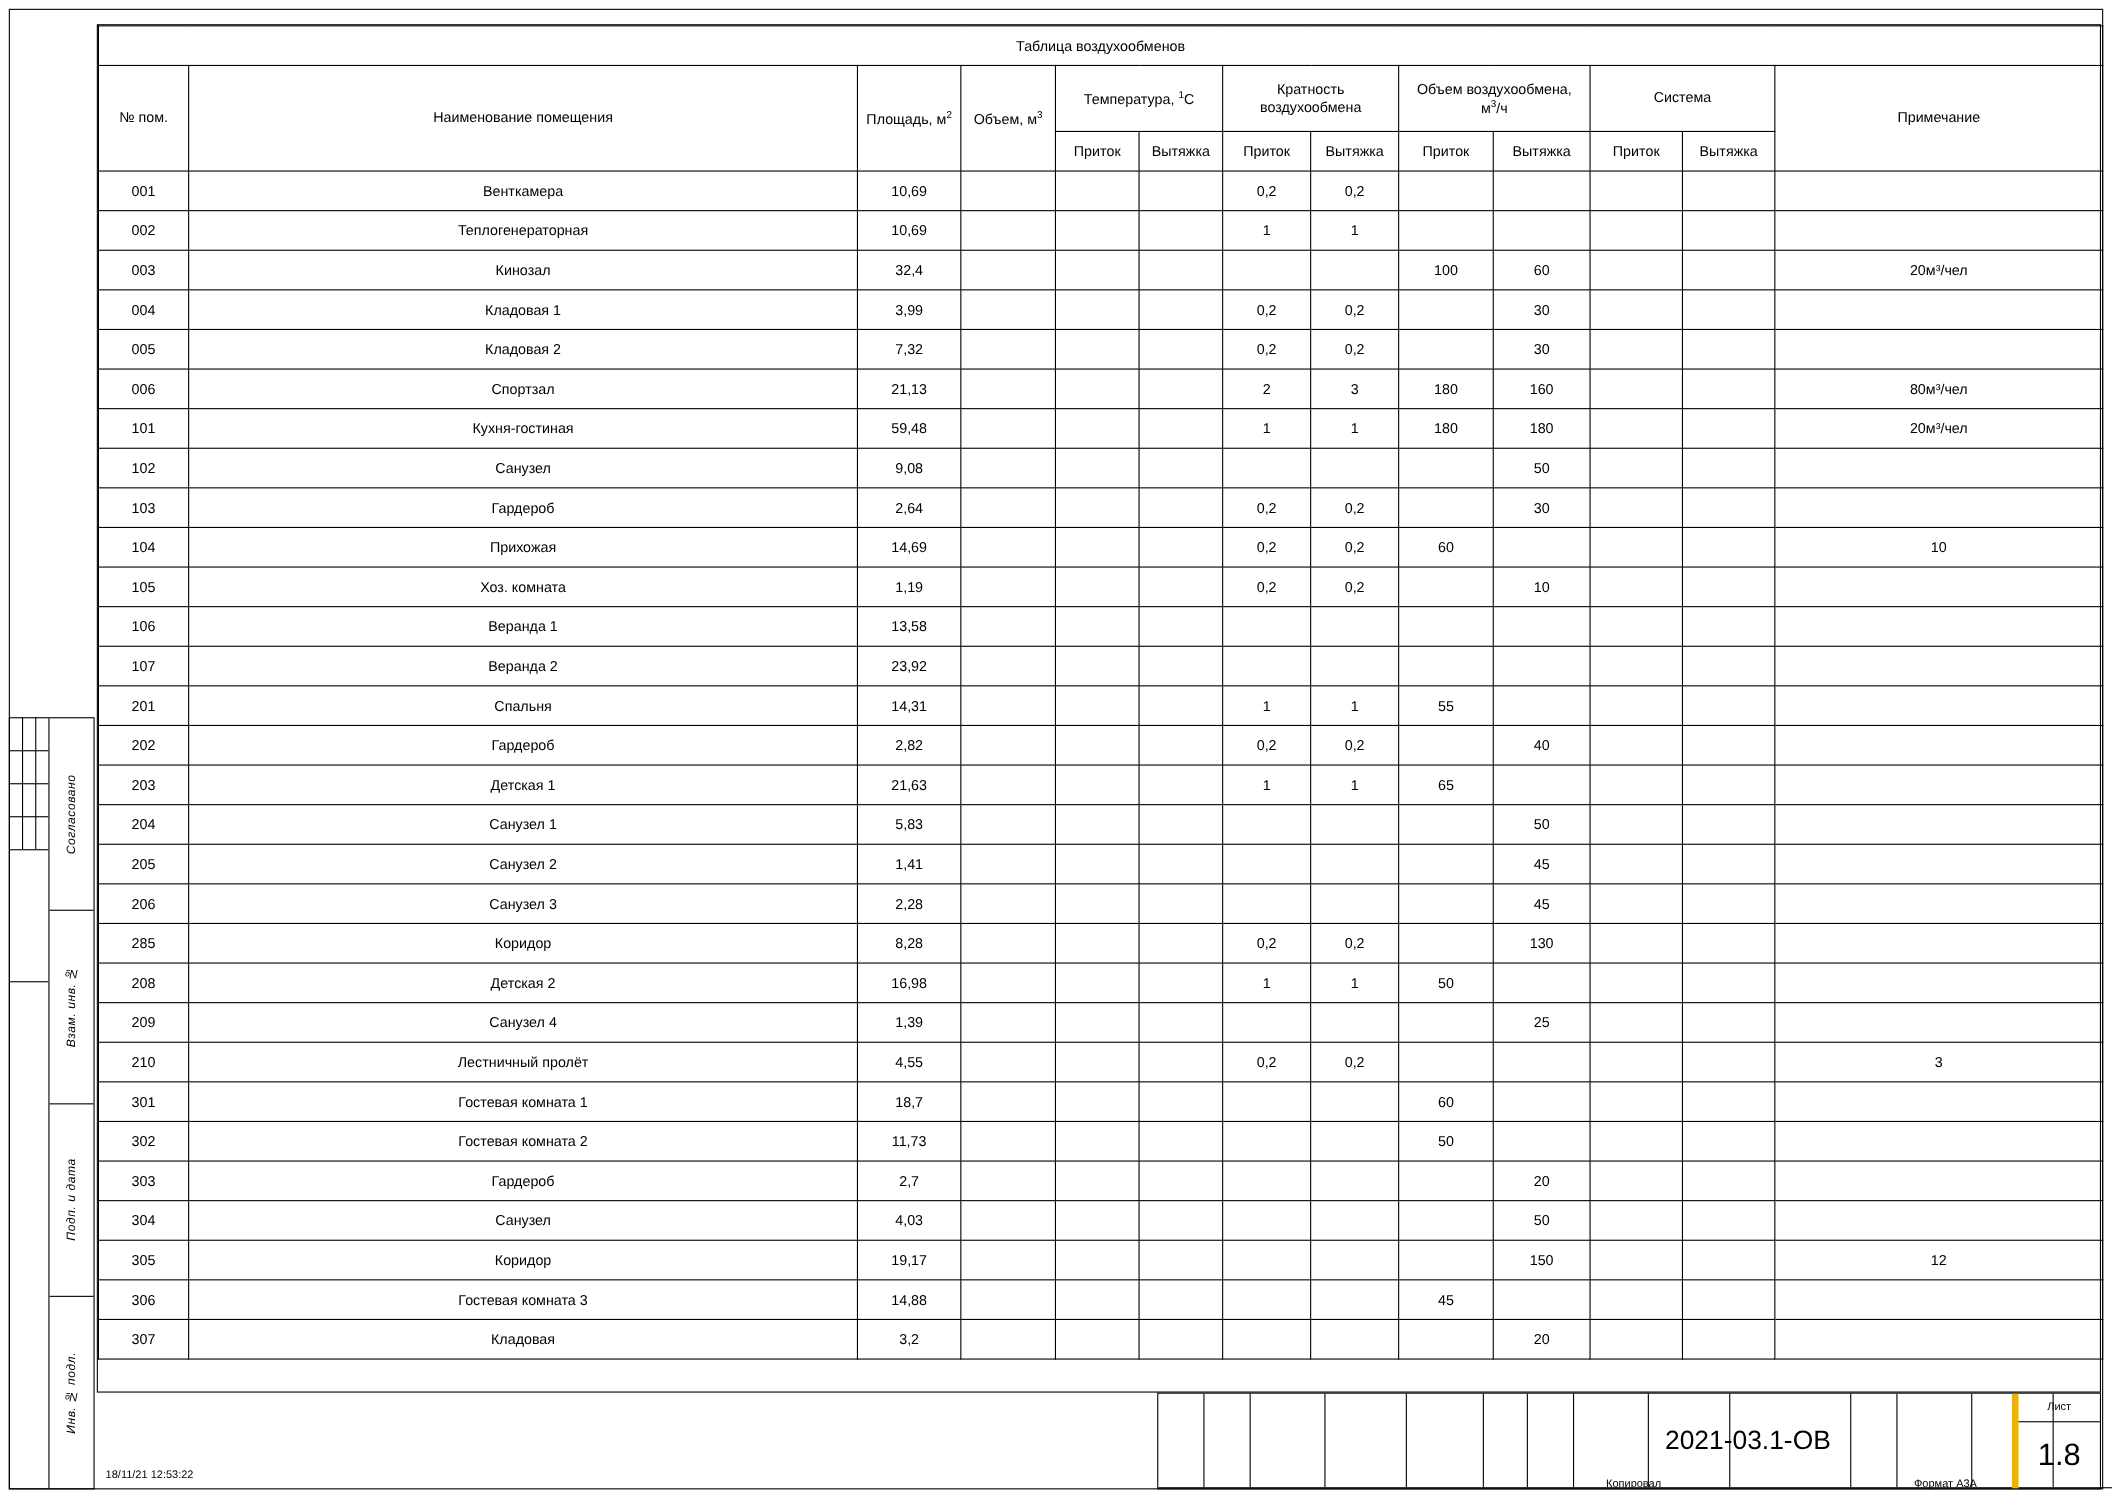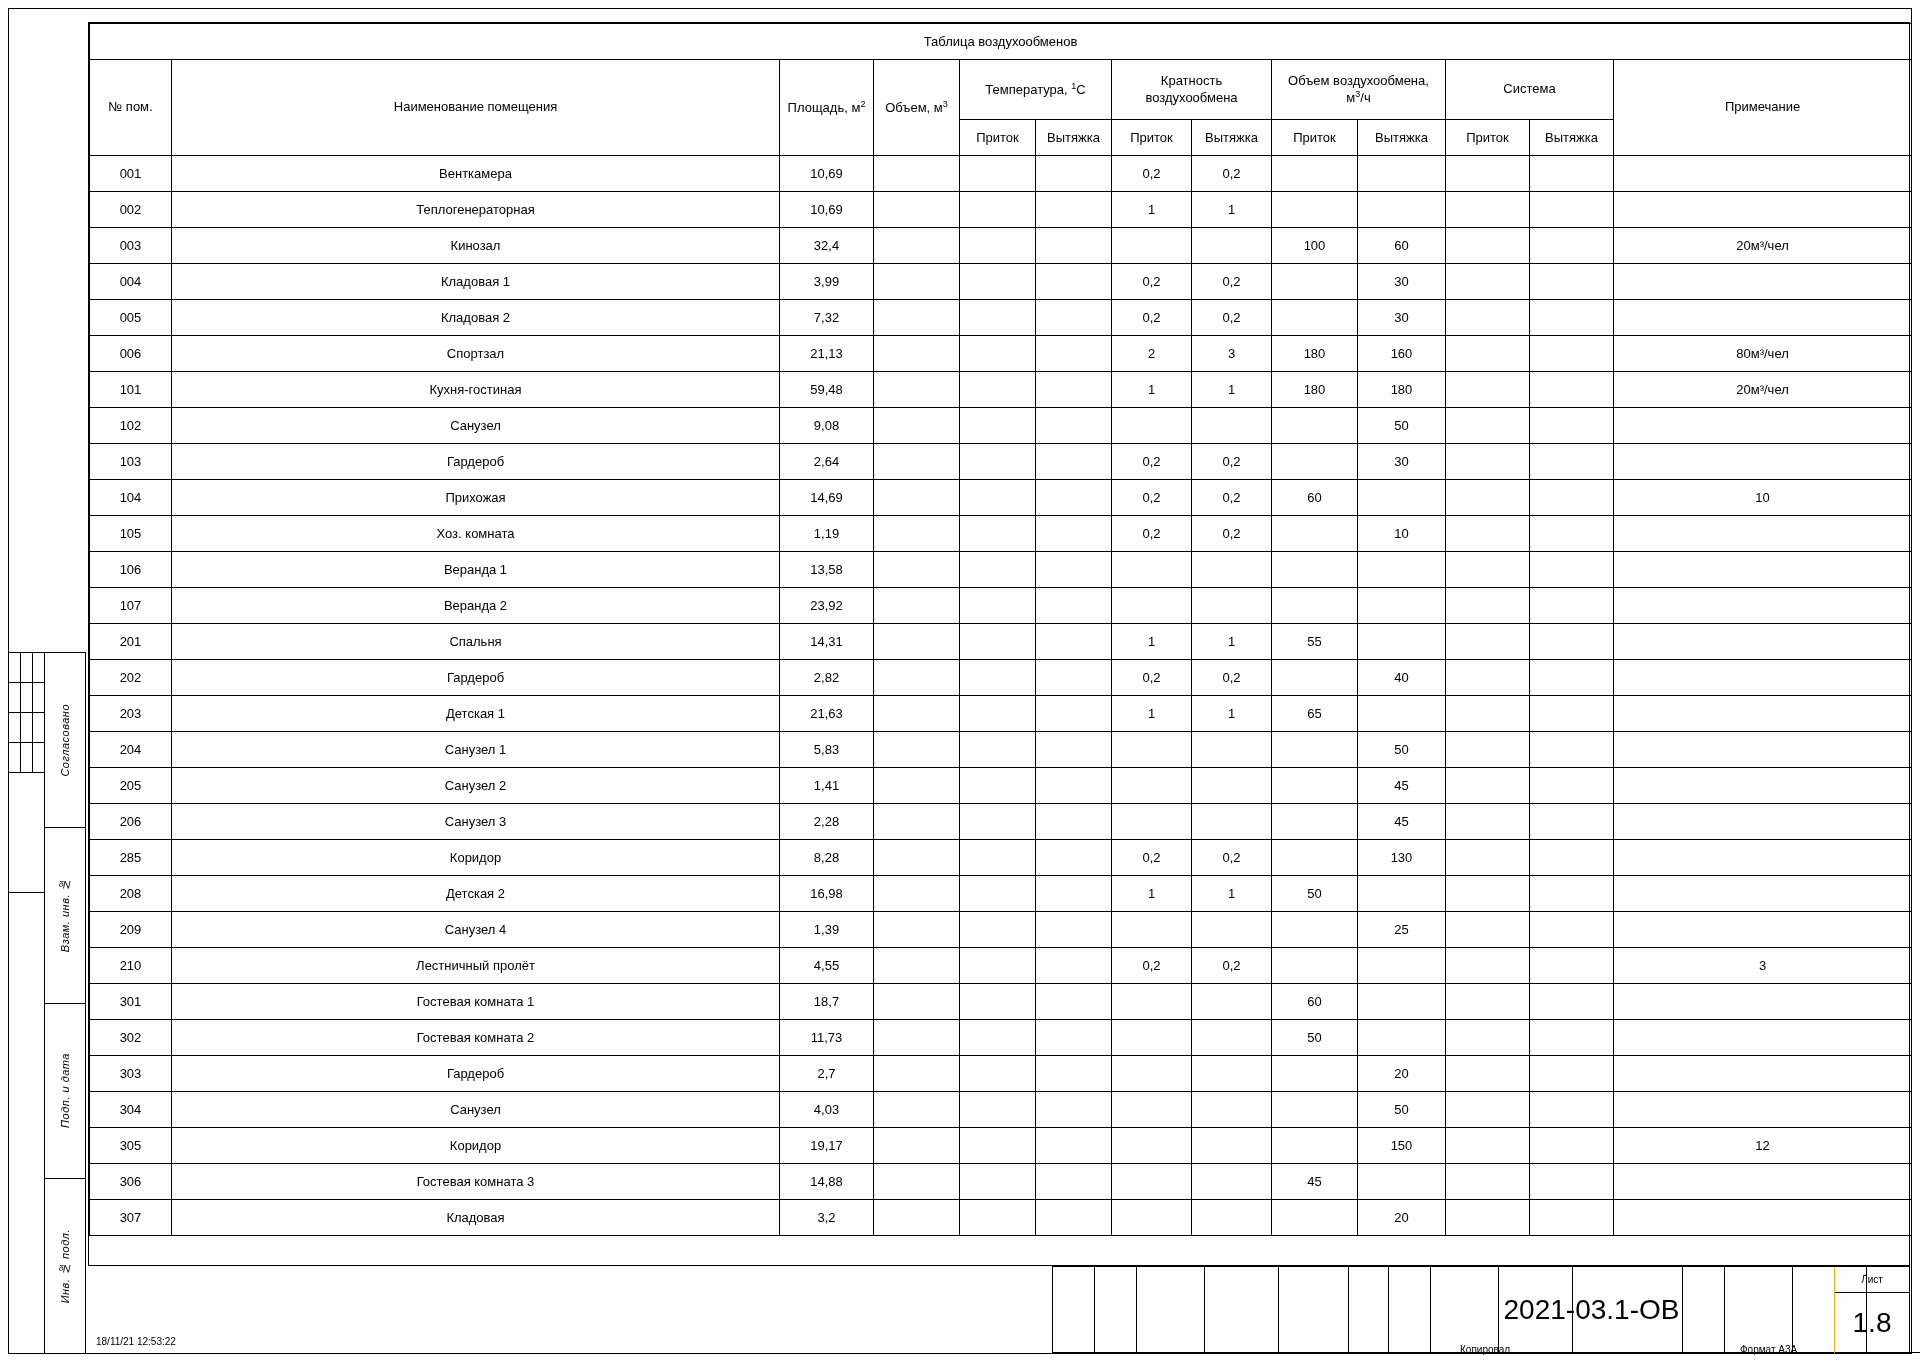--- a/index.html
+++ b/index.html
@@ -168,22 +168,22 @@
   .c1 { width: 42px; }
   .c2 { width: 42px; }
   .c3 { width: 68px; }
   .c4 { width: 74px; }
   .c5 { width: 68px; text-align: right; }
   .stamp-mid {
     flex: 1;
     display: flex;
     align-items: center;
     justify-content: center;
-    font-size: 28px;
-    border-right: 1px solid #eab308;
+    font-size: 24px;
+    border-right: 6px solid #eab308;
     box-sizing: border-box;
   }
   .stamp-right {
     width: 74px;
     display: flex;
     flex-direction: column;
   }
   .sr-top {
     height: 26px;
     border-bottom: 1px solid #000;

